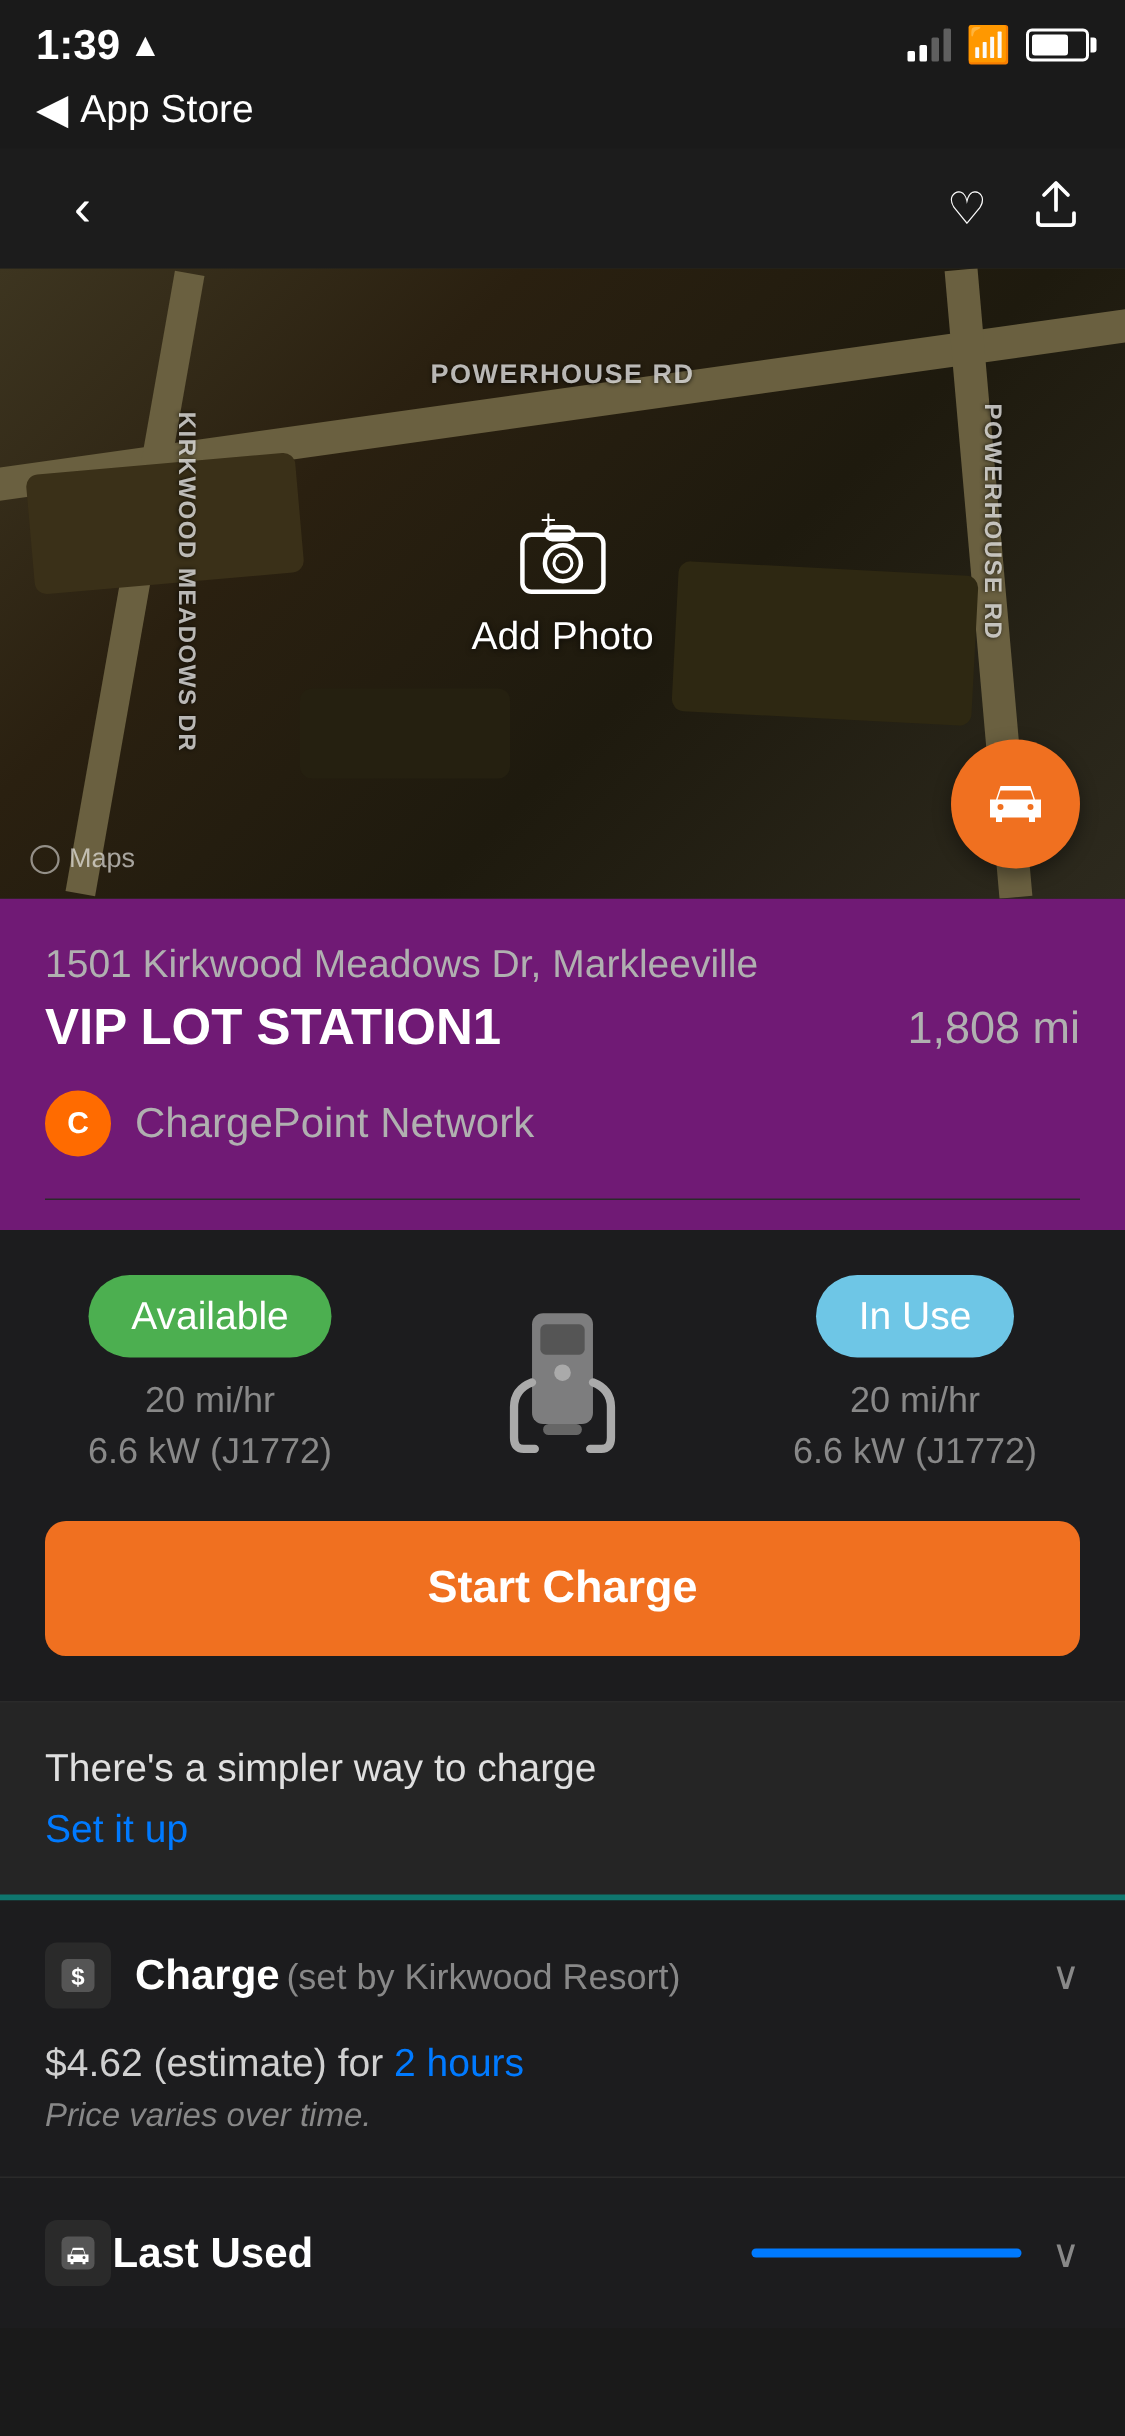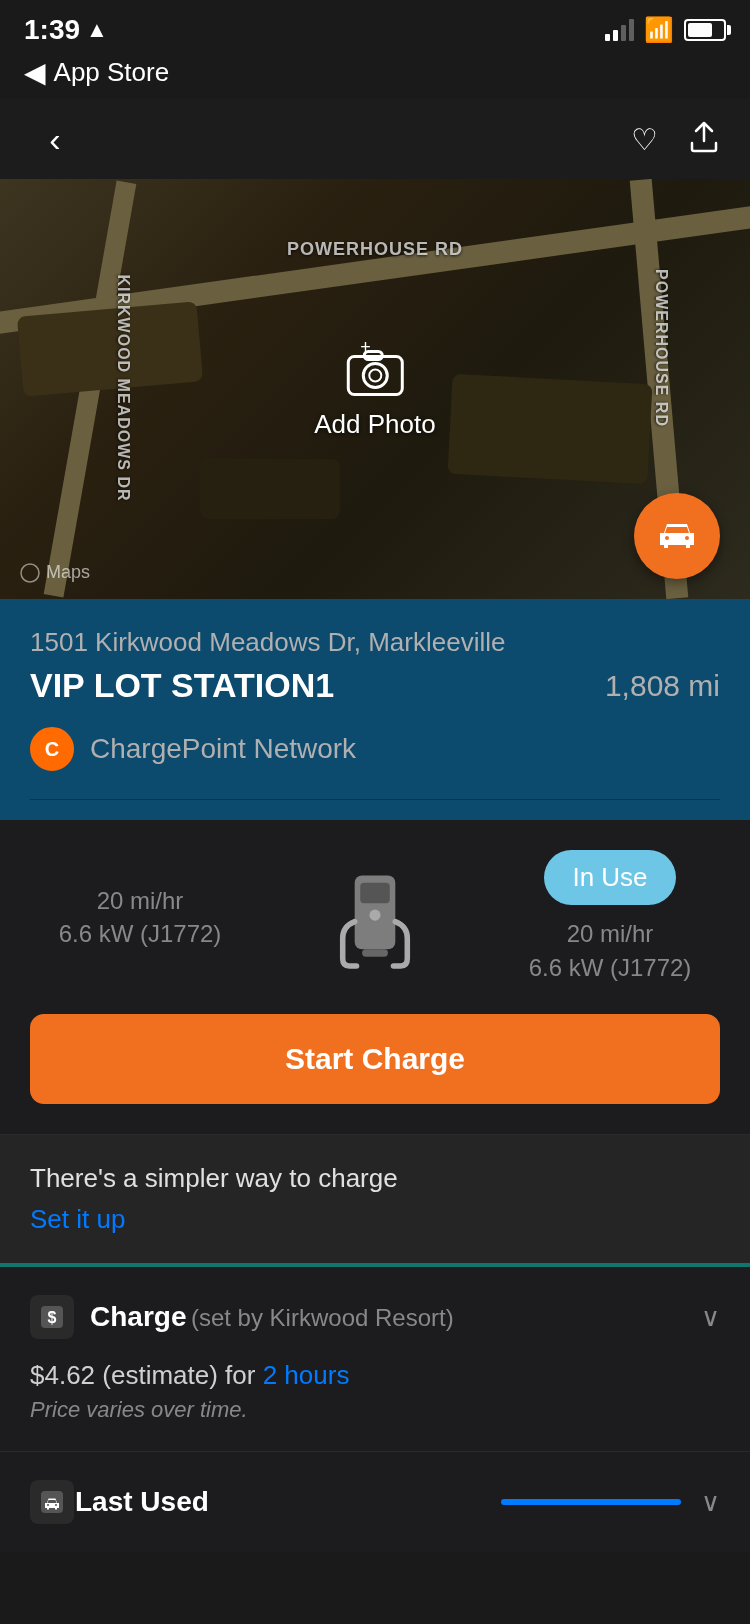--- a/index.html
+++ b/index.html
@@ -239,21 +239,21 @@
       box-shadow: 0 4px 12px rgba(0,0,0,0.4);
     }
     .car-fab svg {
       width: 46px;
       height: 46px;
       fill: #fff;
     }
 
     
     .station-info {
-      background: #0c4a6e;
+      background: #701a75;
       padding: 28px 30px 20px;
     }
     .station-address {
       font-size: 26px;
       color: #b0b0b0;
       margin-bottom: 8px;
       font-weight: 400;
     }
     .station-name-row {
       display: flex;
@@ -564,20 +564,23 @@
     <div class="chargepoint-logo">
       <span class="chargepoint-logo-inner">C</span>
     </div>
     <span class="network-name">ChargePoint Network</span>
   </div>
 </div>
 
 <div class="charger-status-section">
 
   <div class="charger-detail">
+    <div class="status-badge-available">
+      <span>Available</span>
+    </div>
     <div class="charger-detail-text">
       <div class="charger-speed">20 mi/hr</div>
       <div class="charger-speed">6.6 kW (J1772)</div>
     </div>
   </div>
 
   <div class="ev-charger-center">
     <svg class="ev-charger-svg" viewBox="0 0 100 130" fill="none">
 
       <rect x="28" y="20" width="44" height="80" rx="8" fill="#888" opacity="0.9"></rect>

